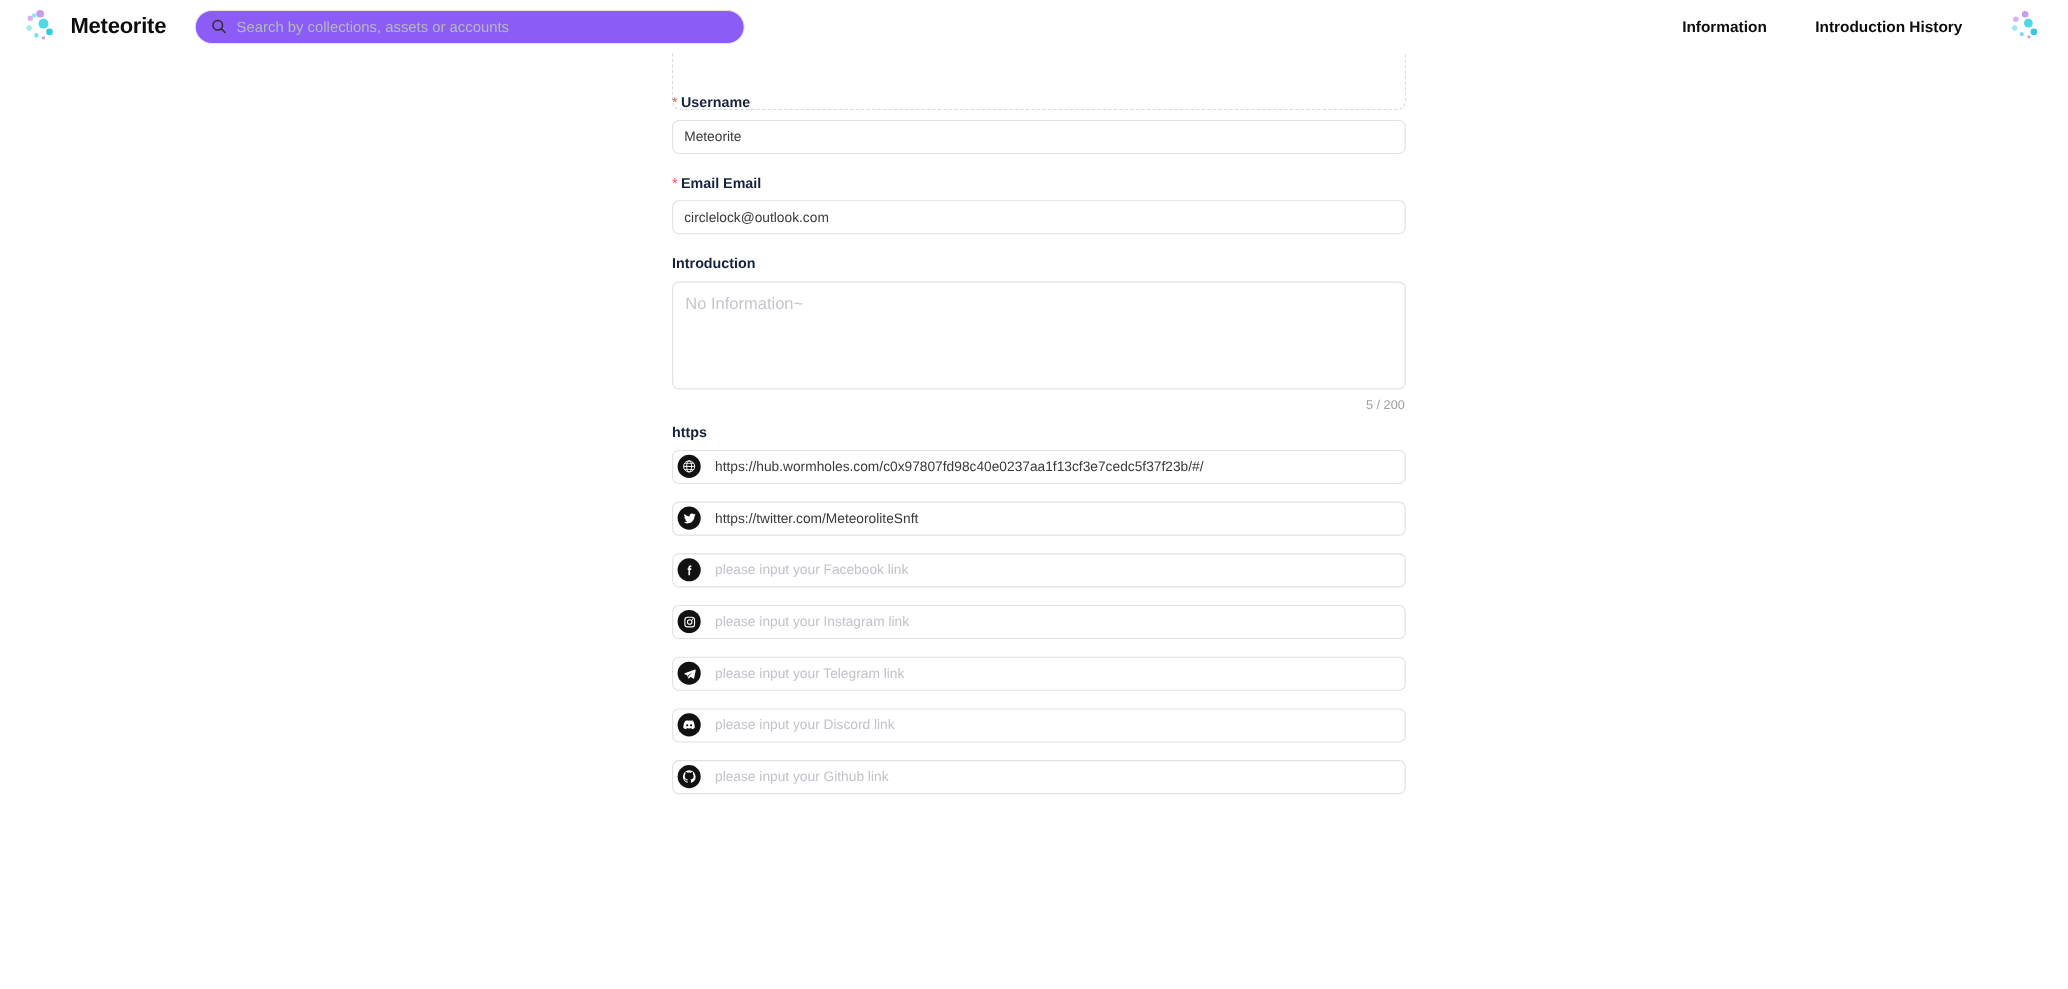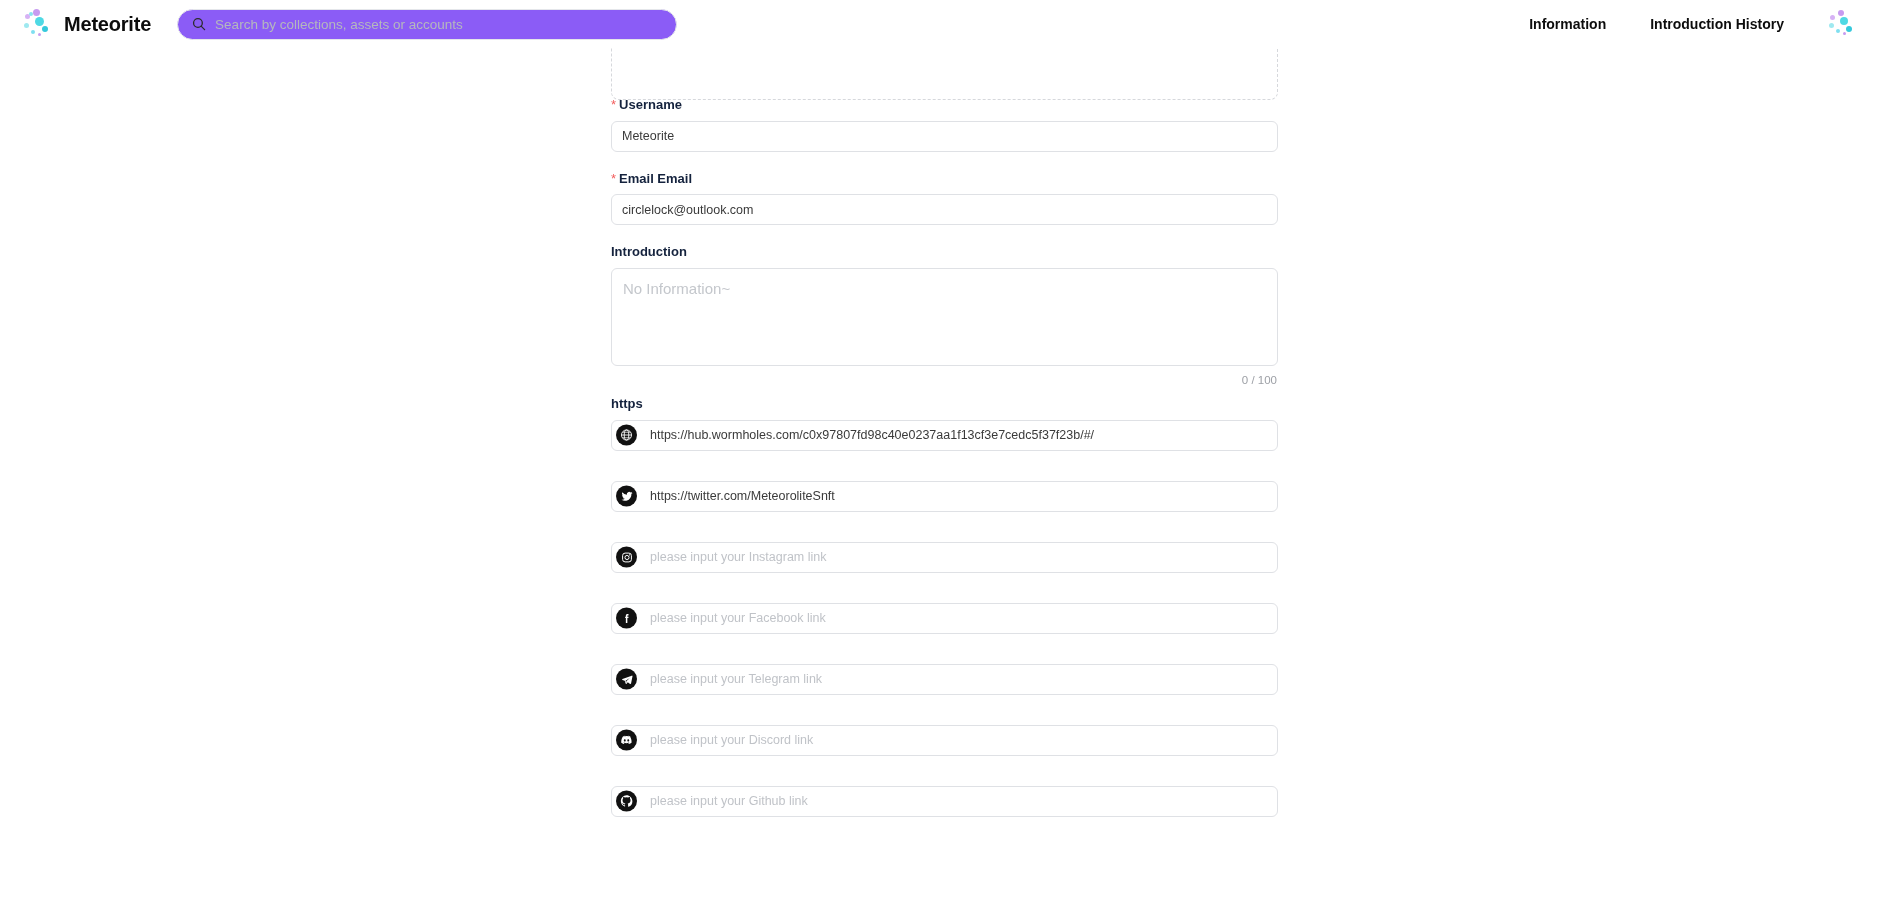--- a/index.html
+++ b/index.html
@@ -95,21 +95,21 @@
   
   .page {
     position: relative;
     width: 100%;
     height: 851px;
     overflow: hidden;
   }
   .form-col {
     position: absolute;
     left: 611px;
-    top: 12px;
+    top: 0;
     width: 667px;
   }
 
   .upload-ghost {
     position: absolute;
     left: 611px;
     top: -58px;
     width: 667px;
     height: 110px;
     border: 1px dashed #d6d8dc;
@@ -180,21 +180,21 @@
     color: #14223d;
     margin-top: 10px;
     margin-bottom: 9px;
     display: block;
   }
 
   .link-row {
     position: relative;
     width: 100%;
     height: 31px;
-    margin-bottom: 30px;
+    margin-bottom: 16px;
   }
   .link-row .text-input {
     padding-left: 38px;
   }
   .social-badge {
     position: absolute;
     left: 5px;
     top: 50%;
     transform: translateY(-50%);
     width: 21px;
@@ -268,21 +268,21 @@
     <div class="group">
       <label class="field-label">
         <span class="req-star">*</span><span>Email Email</span>
       </label>
       <input class="text-input" type="text" value="circlelock@outlook.com" style="">
     </div>
 
     <div class="group-intro">
       <label class="field-label">Introduction</label>
       <textarea class="textarea" placeholder="No Information~" style=""></textarea>
-      <div class="char-count">0 / 100</div>
+      <div class="char-count">5 / 200</div>
     </div>
 
     <label class="link-heading">https</label>
 
     <div class="link-row">
       <span class="social-badge">
         <svg width="13" height="13" viewBox="0 0 16 16" fill="none">
           <circle cx="8" cy="8" r="6.2" stroke="#ffffff" stroke-width="1.1"></circle>
           <ellipse cx="8" cy="8" rx="2.8" ry="6.2" stroke="#ffffff" stroke-width="1.1"></ellipse>
           <line x1="1.8" y1="8" x2="14.2" y2="8" stroke="#ffffff" stroke-width="1.1"></line>
@@ -297,41 +297,41 @@
       <span class="social-badge">
         <svg width="12" height="12" viewBox="0 0 24 24" fill="#ffffff">
           <path d="M23 4.9a9 9 0 0 1-2.6.7 4.5 4.5 0 0 0 2-2.5 9 9 0 0 1-2.9 1.1 4.5 4.5 0 0 0-7.7 4.1A12.8 12.8 0 0 1 2.5 3.6a4.5 4.5 0 0 0 1.4 6 4.4 4.4 0 0 1-2-.6v.1a4.5 4.5 0 0 0 3.6 4.4 4.5 4.5 0 0 1-2 .1 4.5 4.5 0 0 0 4.2 3.1A9 9 0 0 1 1 18.6a12.7 12.7 0 0 0 6.9 2c8.3 0 12.8-6.8 12.8-12.8v-.6A9 9 0 0 0 23 4.9z"></path>
         </svg>
       </span>
       <input class="text-input link-value" type="text" value="https://twitter.com/MeteoroliteSnft" style="">
     </div>
 
     <div class="link-row">
       <span class="social-badge">
+        <svg width="12" height="12" viewBox="0 0 24 24" fill="#ffffff">
+          <path d="M15.1 8.4h-2.4V6.8c0-.7.5-.9.8-.9h1.5V3.2h-2.1c-2.6 0-3.2 2-3.2 3.2v2h-1.4v2.8h1.4V21h3V11.2h2.1l.3-2.8z"></path>
+        </svg>
+      </span>
+      <input class="text-input" type="text" placeholder="please input your Facebook link" style="">
+    </div>
+
+    <div class="link-row">
+      <span class="social-badge">
         <svg width="12" height="12" viewBox="0 0 24 24" fill="none">
           <rect x="3.2" y="3.2" width="17.6" height="17.6" rx="5" stroke="#ffffff" stroke-width="2"></rect>
           <circle cx="12" cy="12" r="4.1" stroke="#ffffff" stroke-width="2"></circle>
           <circle cx="17.2" cy="6.9" r="1.3" fill="#ffffff"></circle>
         </svg>
       </span>
       <input class="text-input" type="text" placeholder="please input your Instagram link" style="">
     </div>
 
     <div class="link-row">
       <span class="social-badge">
         <svg width="12" height="12" viewBox="0 0 24 24" fill="#ffffff">
-          <path d="M15.1 8.4h-2.4V6.8c0-.7.5-.9.8-.9h1.5V3.2h-2.1c-2.6 0-3.2 2-3.2 3.2v2h-1.4v2.8h1.4V21h3V11.2h2.1l.3-2.8z"></path>
-        </svg>
-      </span>
-      <input class="text-input" type="text" placeholder="please input your Facebook link" style="">
-    </div>
-
-    <div class="link-row">
-      <span class="social-badge">
-        <svg width="12" height="12" viewBox="0 0 24 24" fill="#ffffff">
           <path d="M21.5 4.3 2.9 11.2c-.9.3-.9 1.5 0 1.9l4.6 1.6 1.8 5.4c.3.8 1.3 1 1.8.3l2.5-3 4.6 3.4c.7.5 1.7.1 1.9-.8l2.9-14.4c.2-1-.7-1.7-1.5-1.3zM9.1 14.6l8.4-5.4-6.8 6.5-.3 3.4-1.3-4.5z"></path>
         </svg>
       </span>
       <input class="text-input" type="text" placeholder="please input your Telegram link" style="">
     </div>
 
     <div class="link-row">
       <span class="social-badge">
         <svg width="13" height="13" viewBox="0 0 24 24" fill="#ffffff">
           <path d="M19.6 5.4A16 16 0 0 0 15.6 4l-.3.5a13 13 0 0 1 3.4 1.6 14.7 14.7 0 0 0-12.5 0A13 13 0 0 1 9.7 4.5L9.4 4A16 16 0 0 0 5.4 5.4C2.7 9.3 2 13.2 2.3 17a16 16 0 0 0 4.9 2.5l1-1.6a10.5 10.5 0 0 1-1.7-.8l.4-.3a11.3 11.3 0 0 0 9.8 0l.4.3a10.5 10.5 0 0 1-1.7.8l1 1.6a16 16 0 0 0 4.9-2.5c.4-4.5-.7-8.3-2.7-11.6zM8.8 14.7c-1 0-1.7-.9-1.7-2s.8-2 1.7-2 1.8.9 1.8 2-.8 2-1.8 2zm6.4 0c-1 0-1.7-.9-1.7-2s.8-2 1.7-2 1.8.9 1.8 2-.8 2-1.8 2z"></path>

